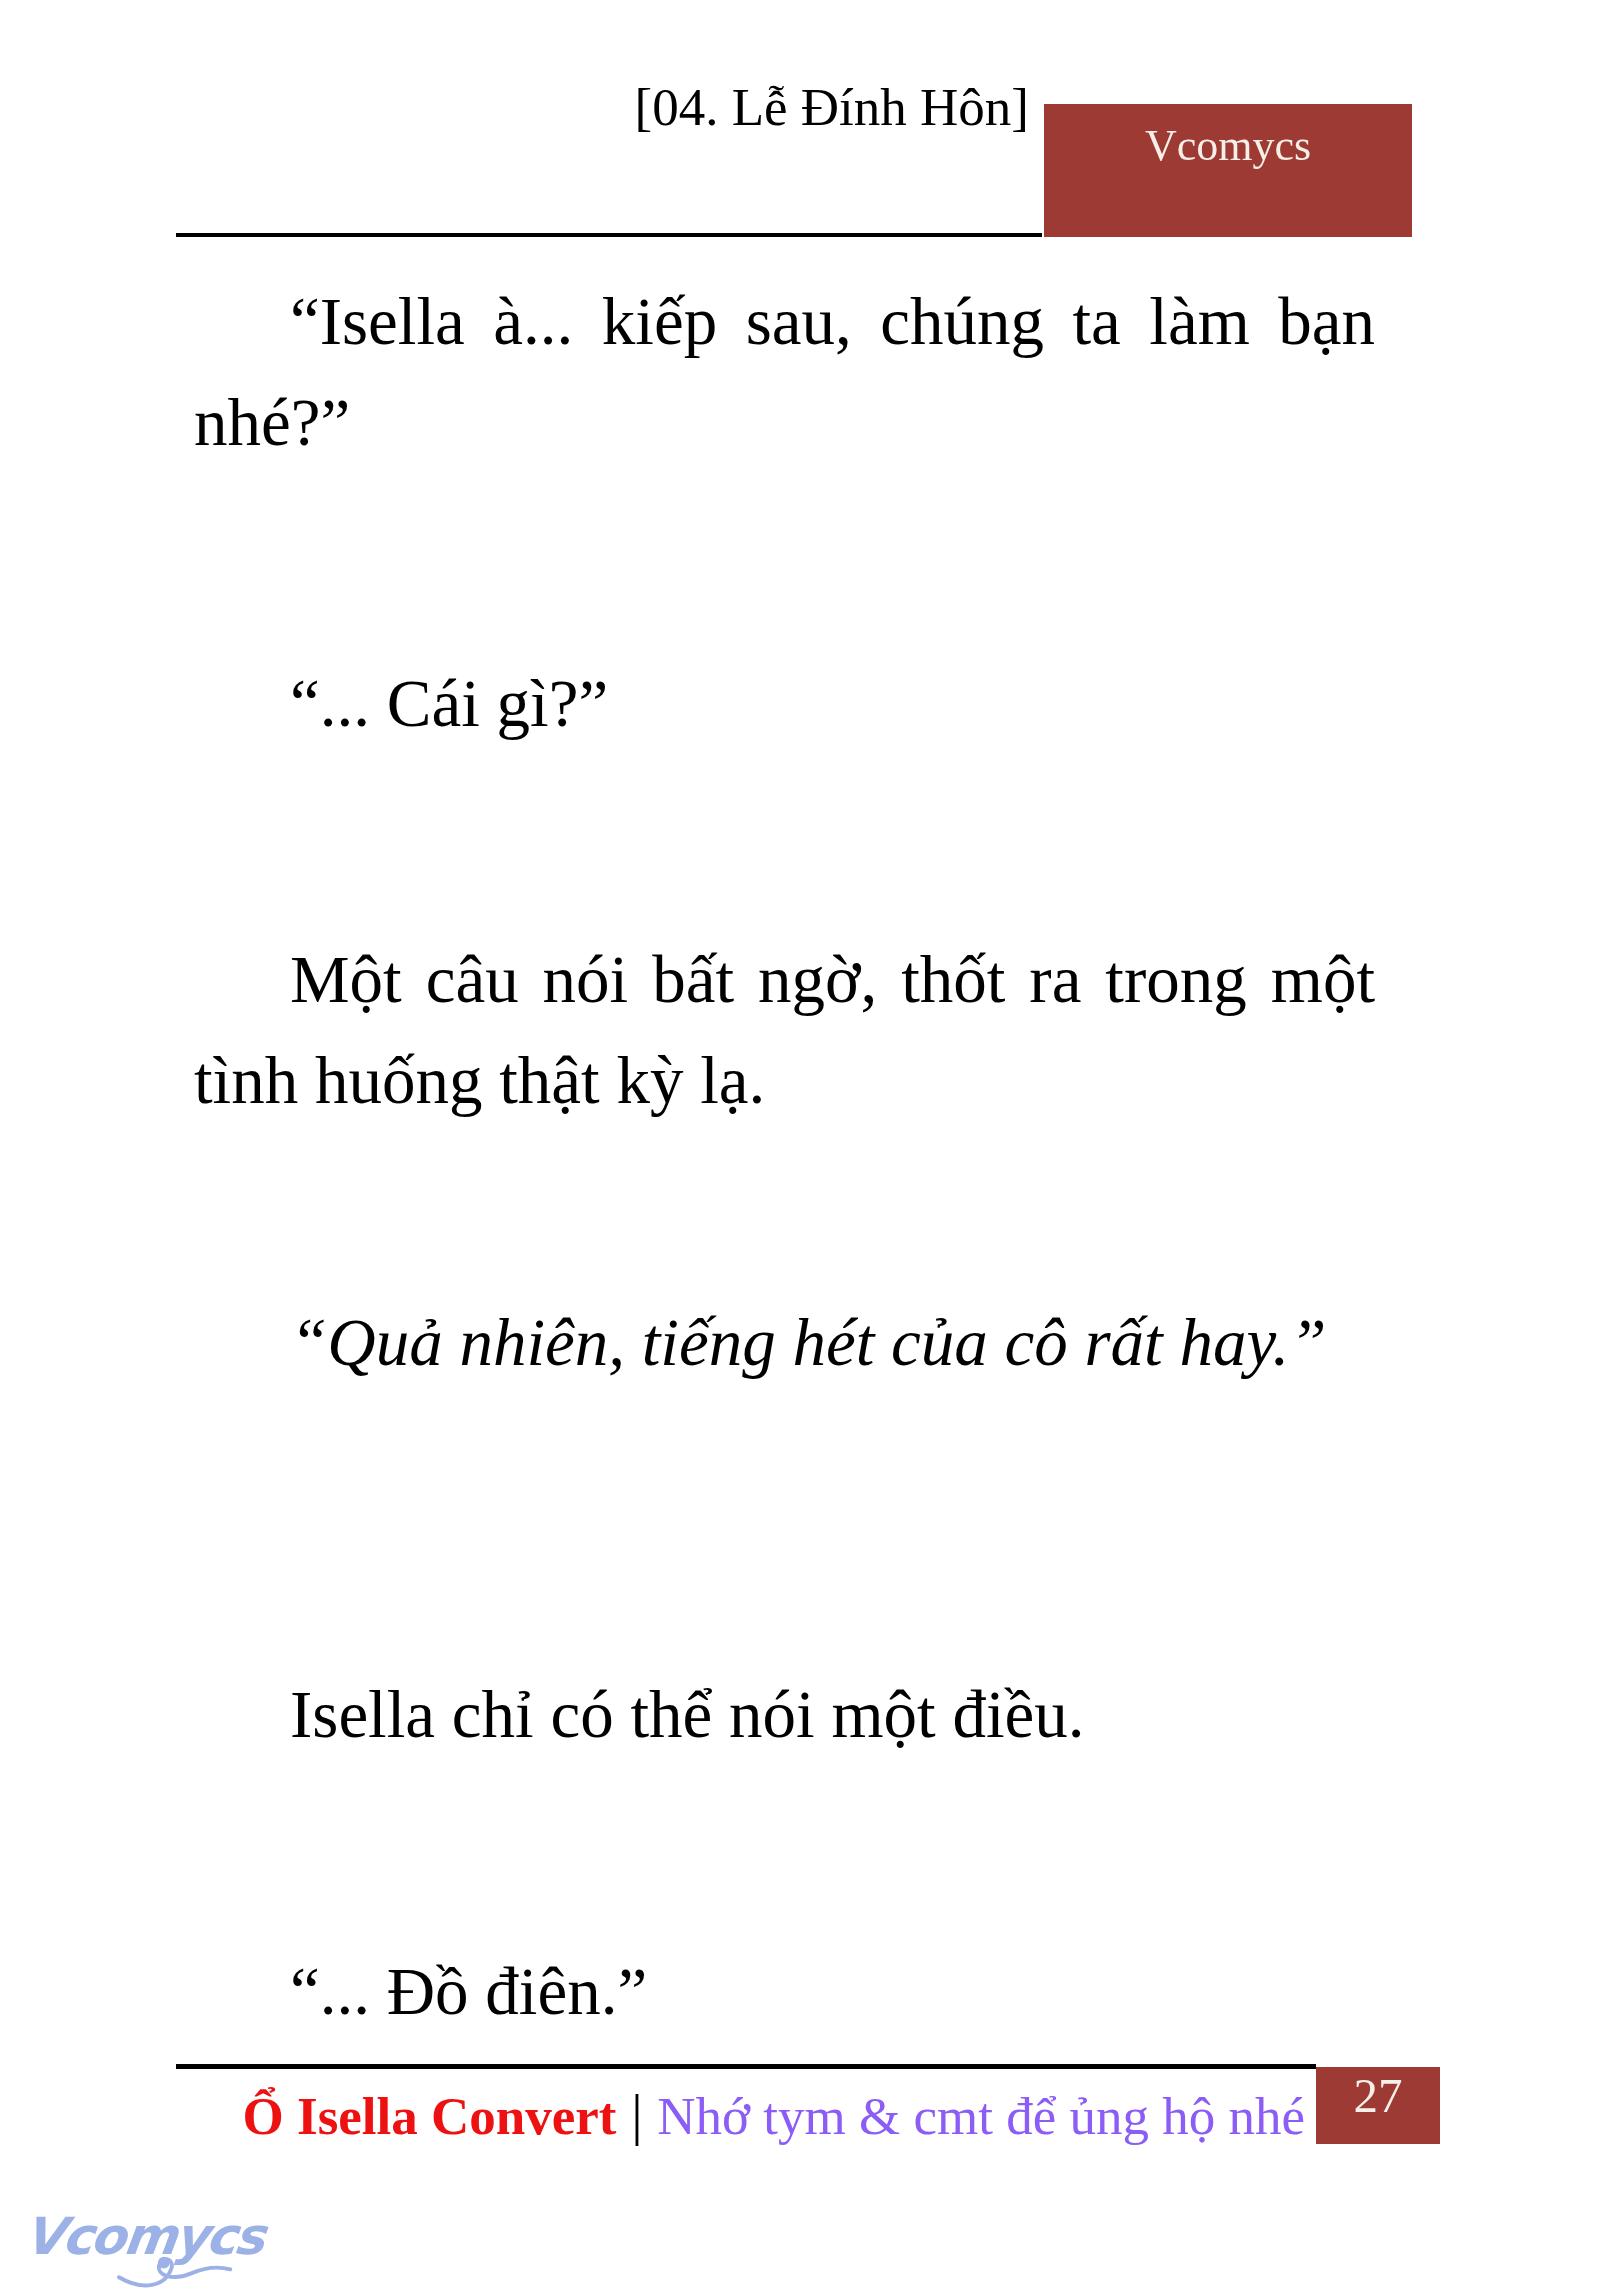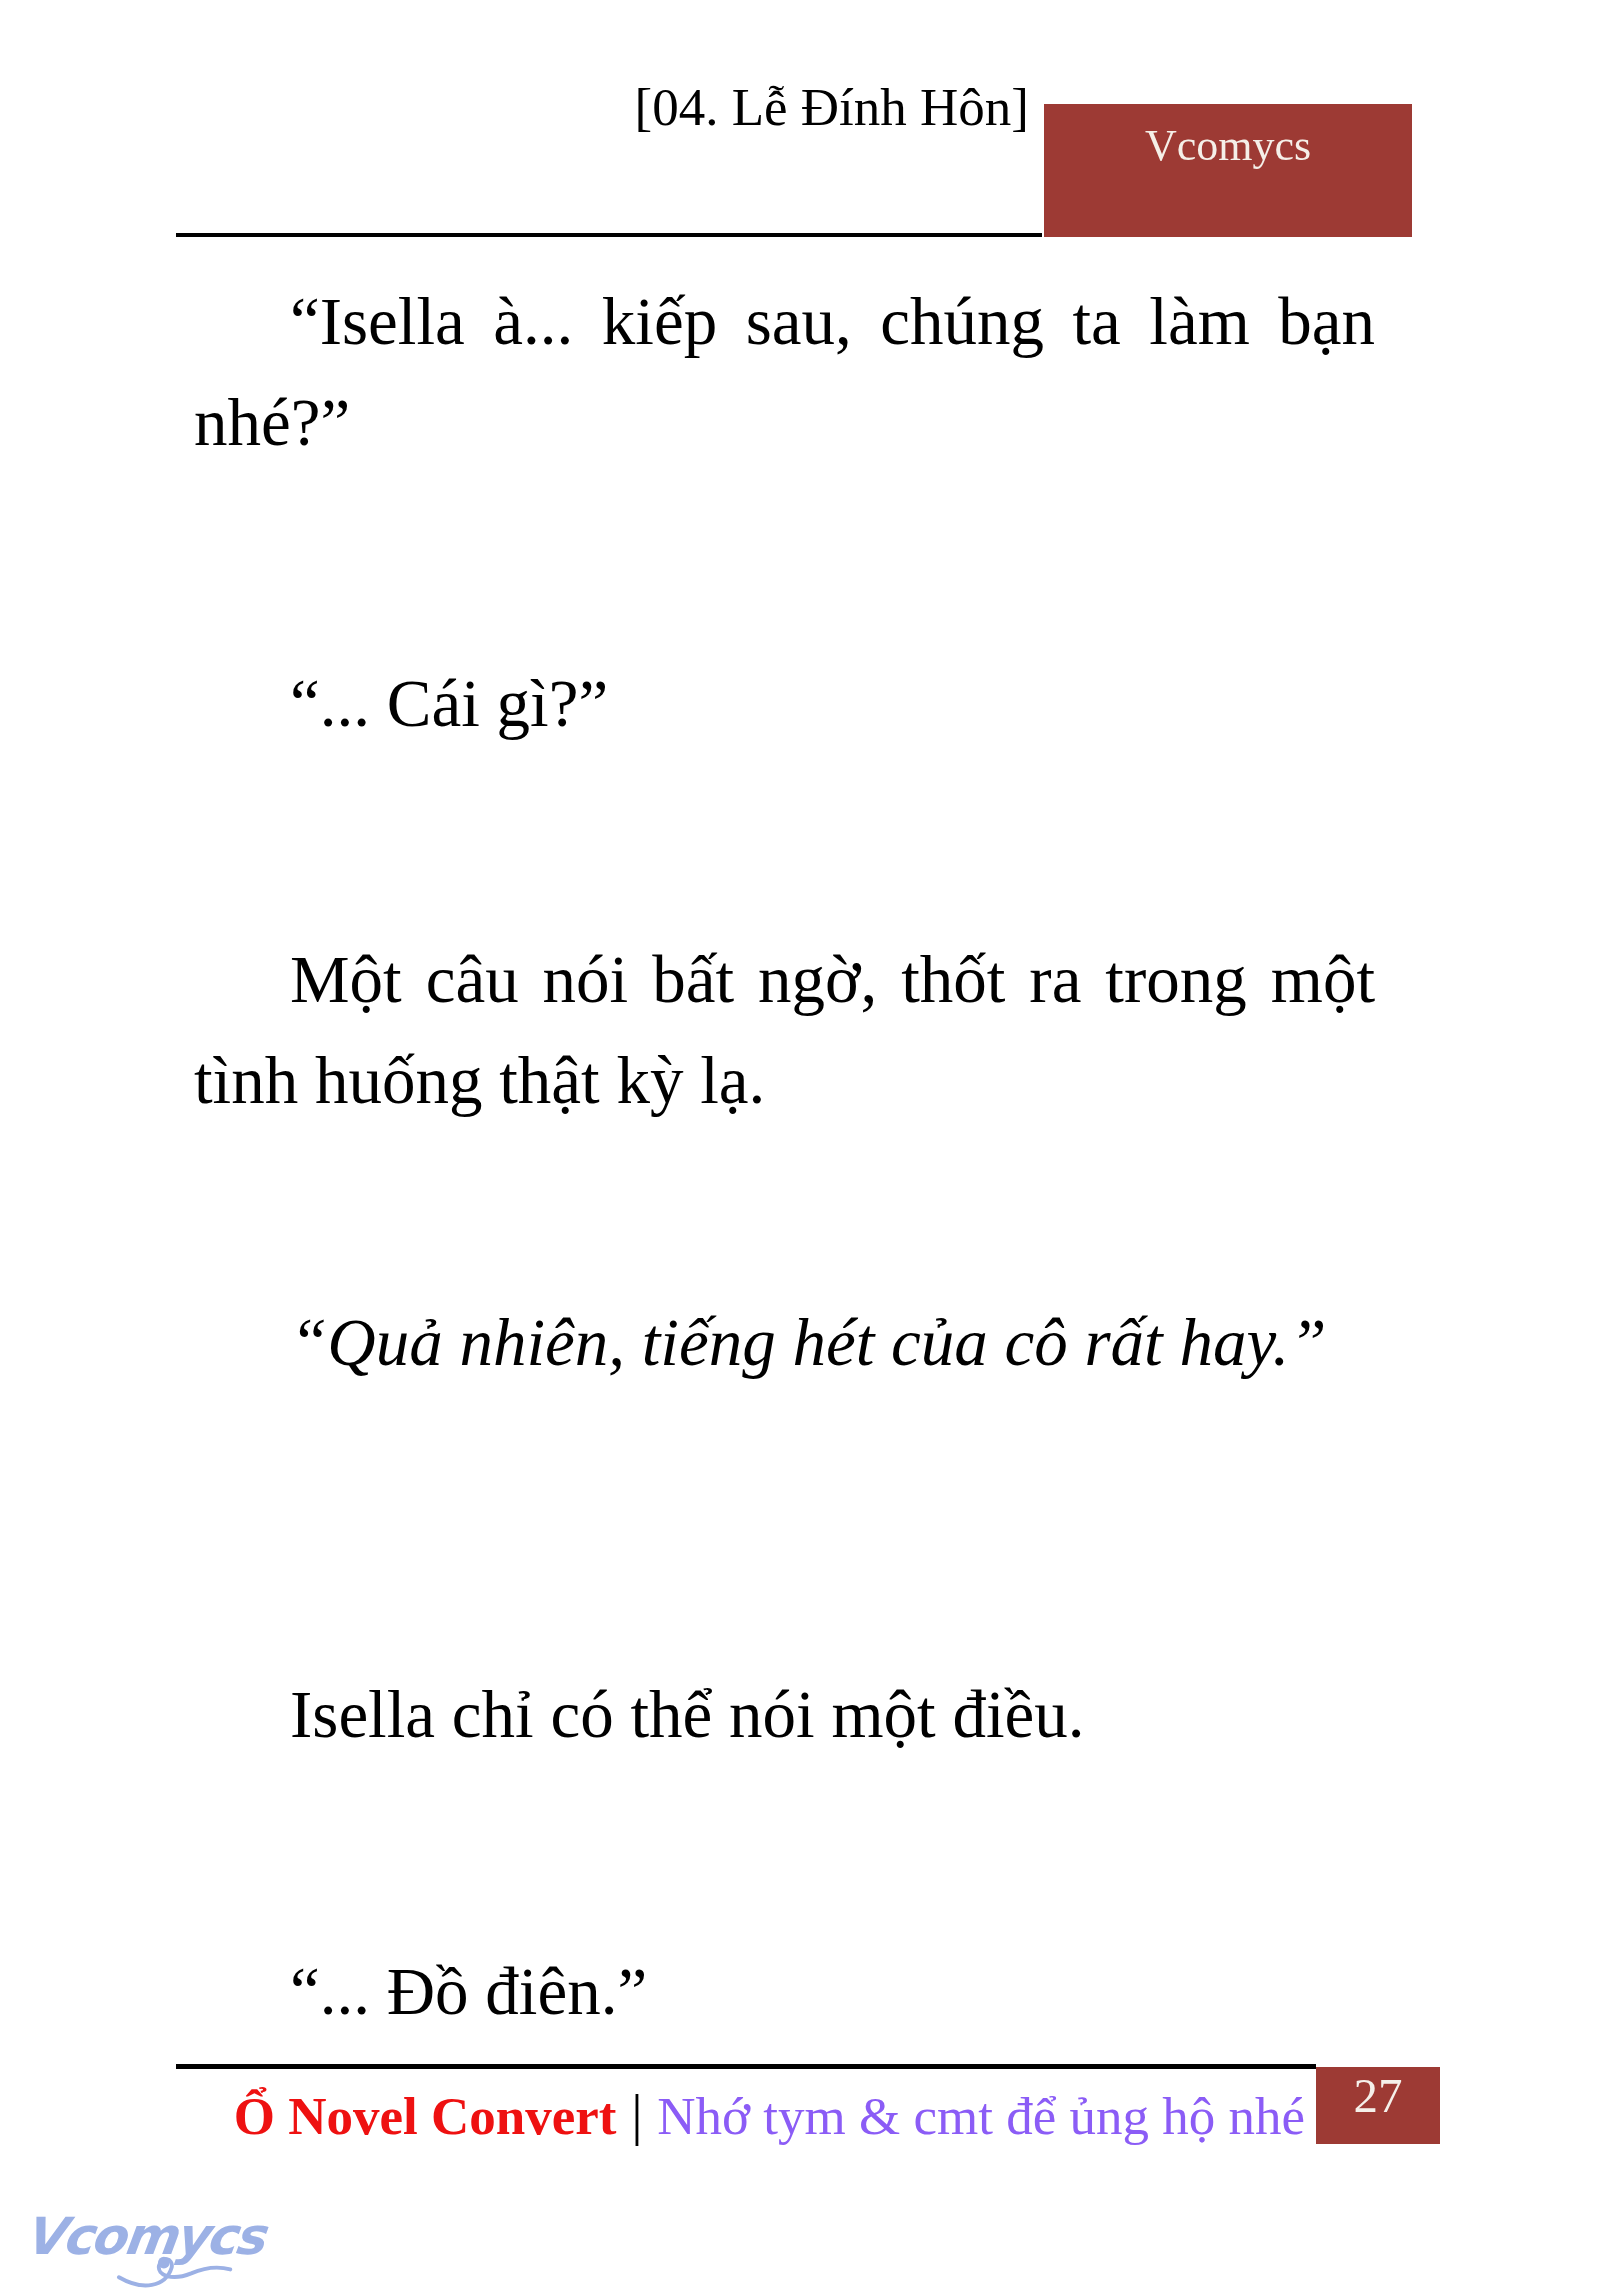--- a/index.html
+++ b/index.html
@@ -143,21 +143,21 @@
   <p class="para" id="p1">“Isella à... kiếp sau, chúng ta làm bạn nhé?”</p>
   <p class="para" id="p3">Một câu nói bất ngờ, thốt ra trong một tình huống thật kỳ lạ.</p>
   <p class="para" id="p2">“... Cái gì?”</p>
   <p class="para" id="p4">“Quả nhiên, tiếng hét của cô rất hay.”</p>
   <p class="para" id="p6">“... Đồ điên.”</p>
   <p class="para" id="p5">Isella chỉ có thể nói một điều.</p>
 
   <div class="footer-rule"></div>
 
   <div class="footer-credit">
-    <span class="footer-brand">Ổ Novel Convert</span>
+    <span class="footer-brand">Ổ Isella Convert</span>
     <span class="footer-sep">|</span>
     <span class="footer-note">Nhớ tym &amp; cmt để ủng hộ nhé</span>
   </div>
 
   <div class="page-number-badge">
     <span>27</span>
   </div>
 
   <div class="watermark">
     <span class="watermark-text">Vcomycs</span>

